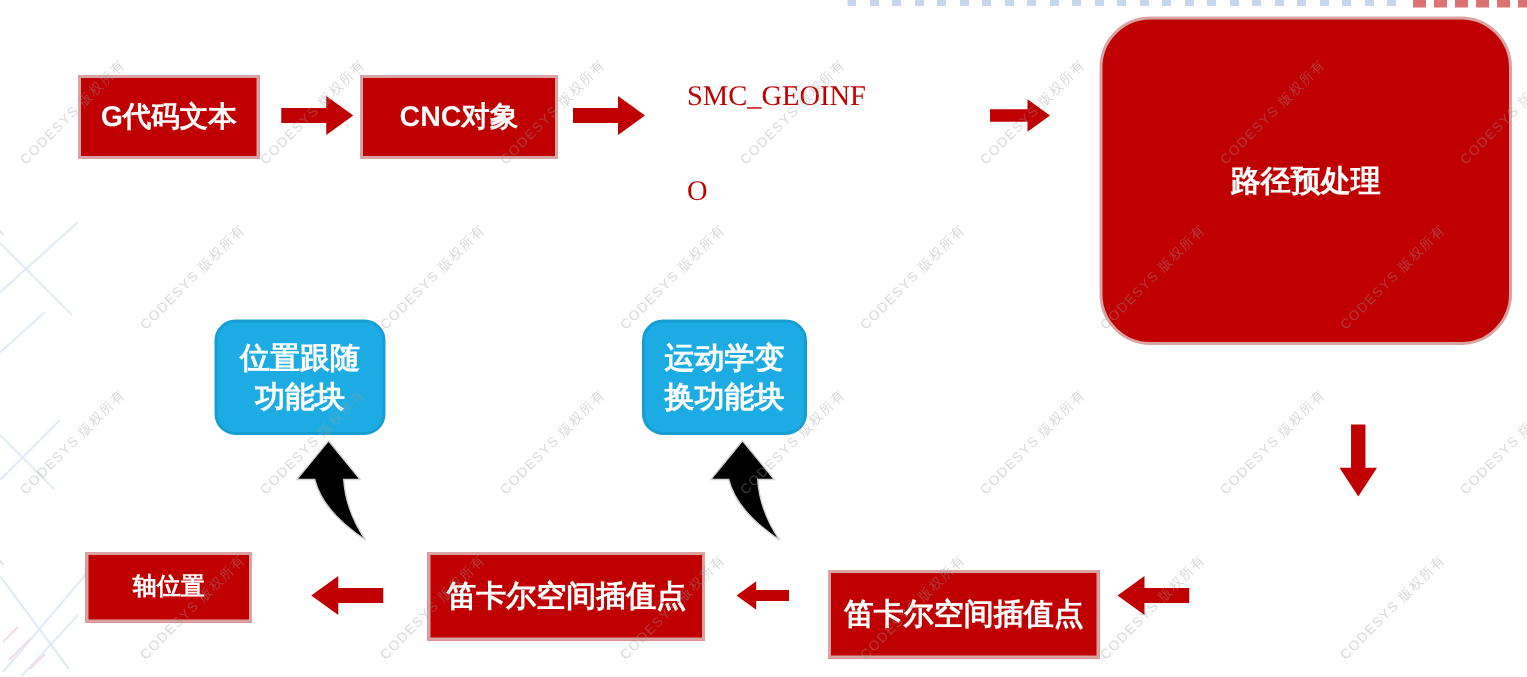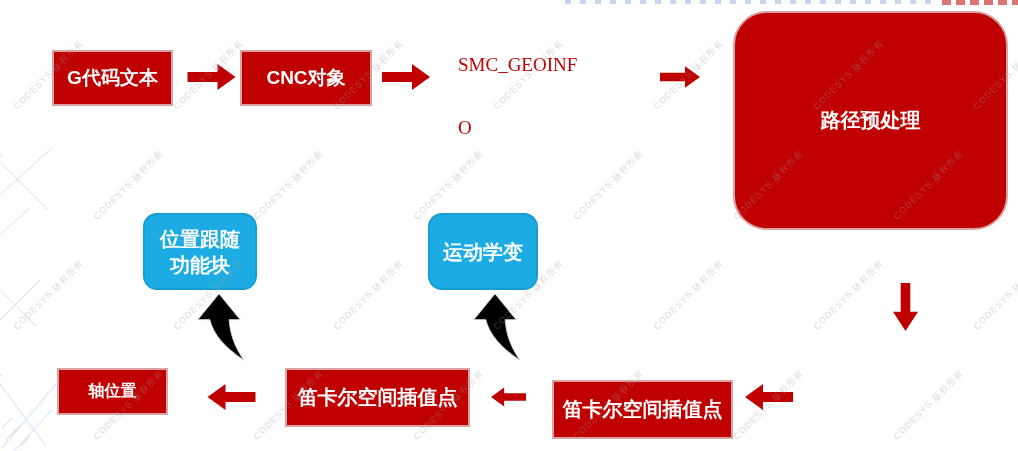--- a/index.html
+++ b/index.html
@@ -119,20 +119,21 @@
       </svg>
   </div>
 
   <div class="box-blue" style="left:143px;top:213px;width:114px;height:77px;">
     <span>位置跟随</span>
     <span>功能块</span>
   </div>
 
   <div class="box-blue" style="left:428px;top:213px;width:110px;height:77px;">
     <span>运动学变</span>
+    <span>换功能块</span>
   </div>
 
   <div class="arrow" style="left:190px;top:292px;width:58px;height:70px;">
     <svg viewBox="0 0 60 76">
       <path d="M30 2 L7 30 L20 30 C24 46 36 60 57 74 C46 58 42 44 41 30 L53 30 Z" fill="#000000" stroke="#d4d4d4" stroke-width="1"></path>
     </svg>
   </div>
   <div class="arrow" style="left:466px;top:292px;width:58px;height:70px;">
     <svg viewBox="0 0 60 76">
       <path d="M30 2 L7 30 L20 30 C24 46 36 60 57 74 C46 58 42 44 41 30 L53 30 Z" fill="#000000" stroke="#d4d4d4" stroke-width="1"></path>

